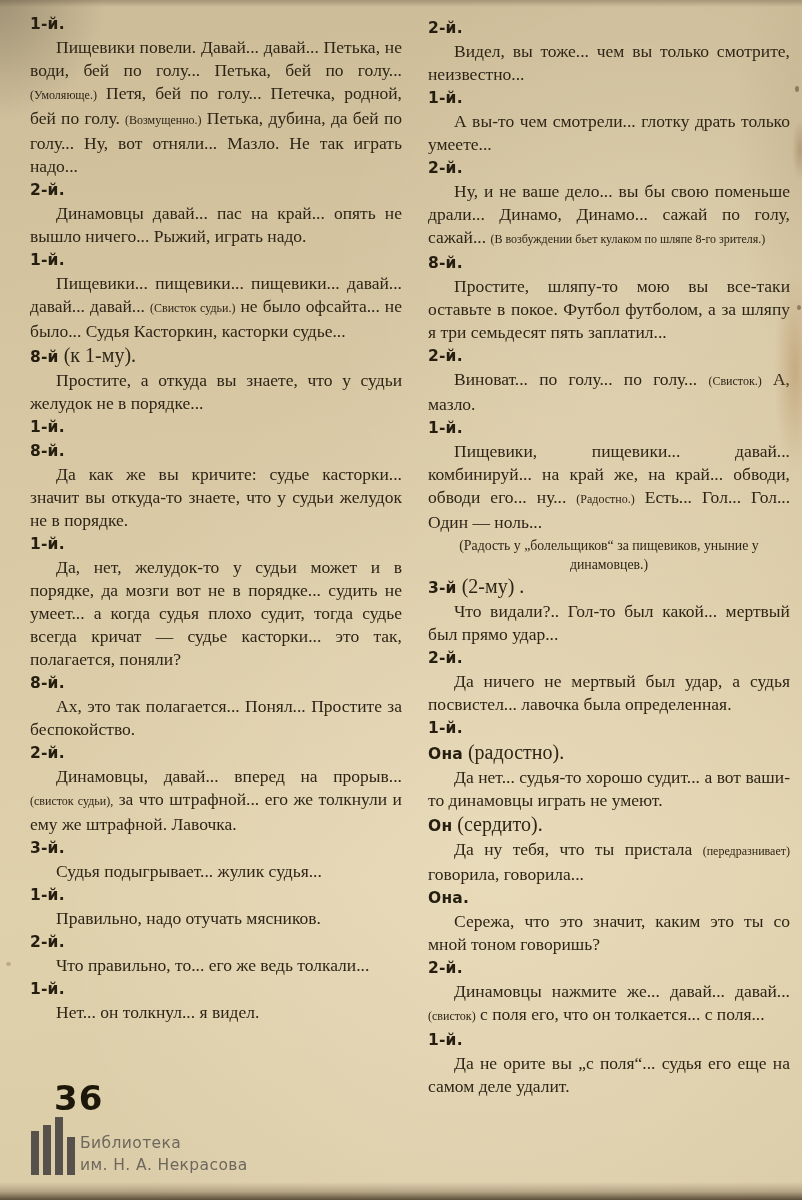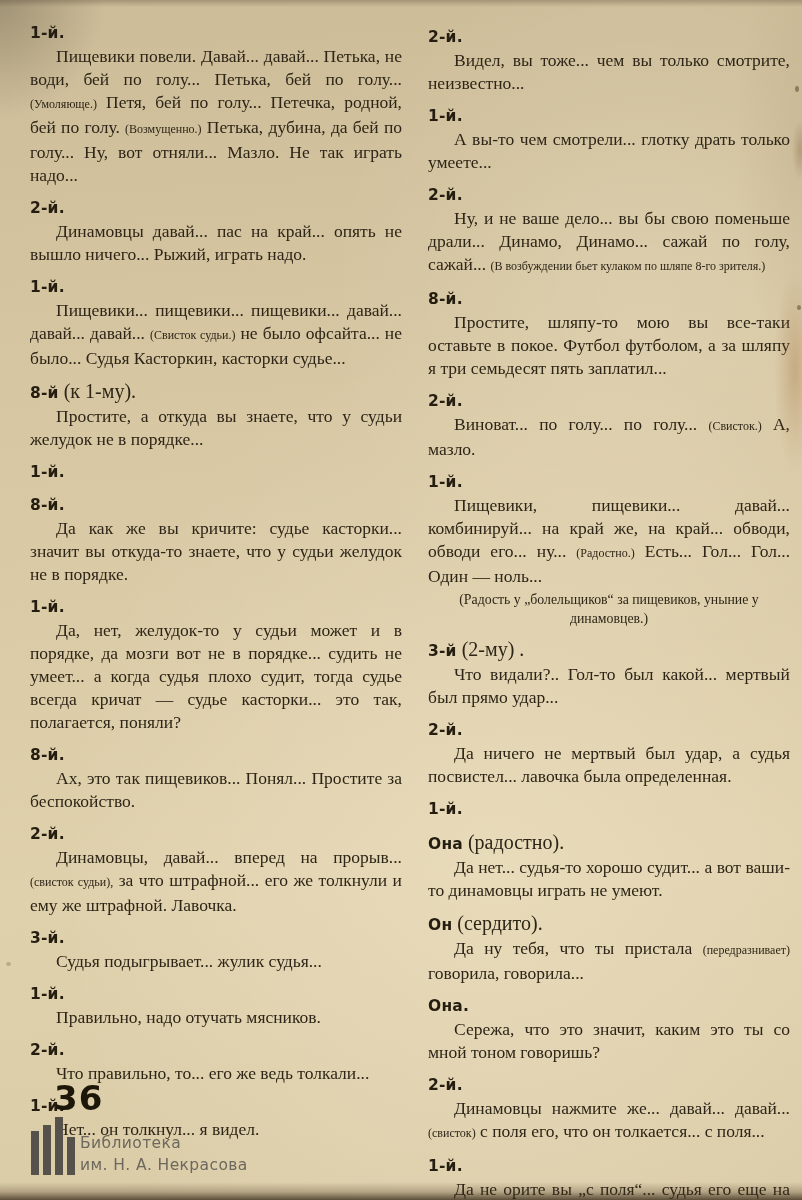--- a/index.html
+++ b/index.html
@@ -46,21 +46,21 @@
   .speck.s3{left:6px;top:962px;width:5px;height:4px;opacity:.5;}
 
   .col{position:absolute;color:var(--ink);}
   .col.left {left:30px; top:12px; width:372px;}
   .col.right{left:428px;top:16px; width:362px;}
 
   .block{margin:0;}
   .speaker{
     font-family:"DejaVu Sans", sans-serif;
     font-weight:bold;font-size:15.5px;line-height:23px;
-    color:#241d10;margin-top:10px;letter-spacing:.2px;
+    color:#241d10;margin-top:1px;letter-spacing:.2px;
   }
   .speaker .sm{
     font-family:"Liberation Serif", serif;font-weight:normal;
     font-size:20px;letter-spacing:0;color:var(--ink);
   }
   .para{
     font-size:17.5px;line-height:23px;text-align:justify;text-indent:26px;
   }
   .para .sm{font-size:12px;margin-top:37px;}
   .note{
@@ -102,21 +102,21 @@
       <div class="block speaker"><span>1-й.</span></div>
       <div class="block para"><span>Пищевики... пищевики... пищевики... давай... давай... давай... </span><span class="sm">(Свисток судьи.)</span><span> не было офсайта... не было... Судья Касторкин, касторки судье...</span></div>
       <div class="block speaker"><span>8-й</span><span class="sm"> (к 1-му).</span></div>
       <div class="block para"><span>Простите, а откуда вы знаете, что у судьи желудок не в порядке...</span></div>
       <div class="block speaker"><span>1-й.</span></div>
       <div class="block speaker"><span>8-й.</span></div>
       <div class="block para"><span>Да как же вы кричите: судье касторки... значит вы откуда-то знаете, что у судьи желудок не в порядке.</span></div>
       <div class="block speaker"><span>1-й.</span></div>
       <div class="block para"><span>Да, нет, желудок-то у судьи может и в порядке, да мозги вот не в порядке... судить не умеет... а когда судья плохо судит, тогда судье всегда кричат — судье касторки... это так, полагается, поняли?</span></div>
       <div class="block speaker"><span>8-й.</span></div>
-      <div class="block para"><span>Ах, это так пищевиков... Понял... Простите за беспокойство.</span></div>
+      <div class="block para"><span>Ах, это так полагается... Понял... Простите за беспокойство.</span></div>
       <div class="block speaker"><span>2-й.</span></div>
       <div class="block para"><span>Динамовцы, давай... вперед на прорыв... </span><span class="sm">(свисток судьи),</span><span> за что штрафной... его же толкнули и ему же штрафной. Лавочка.</span></div>
       <div class="block speaker"><span>3-й.</span></div>
       <div class="block para"><span>Судья подыгрывает... жулик судья...</span></div>
       <div class="block speaker"><span>1-й.</span></div>
       <div class="block para"><span>Правильно, надо отучать мясников.</span></div>
       <div class="block speaker"><span>2-й.</span></div>
       <div class="block para"><span>Что правильно, то... его же ведь толкали...</span></div>
       <div class="block speaker"><span>1-й.</span></div>
       <div class="block para"><span>Нет... он толкнул... я видел.</span></div>

